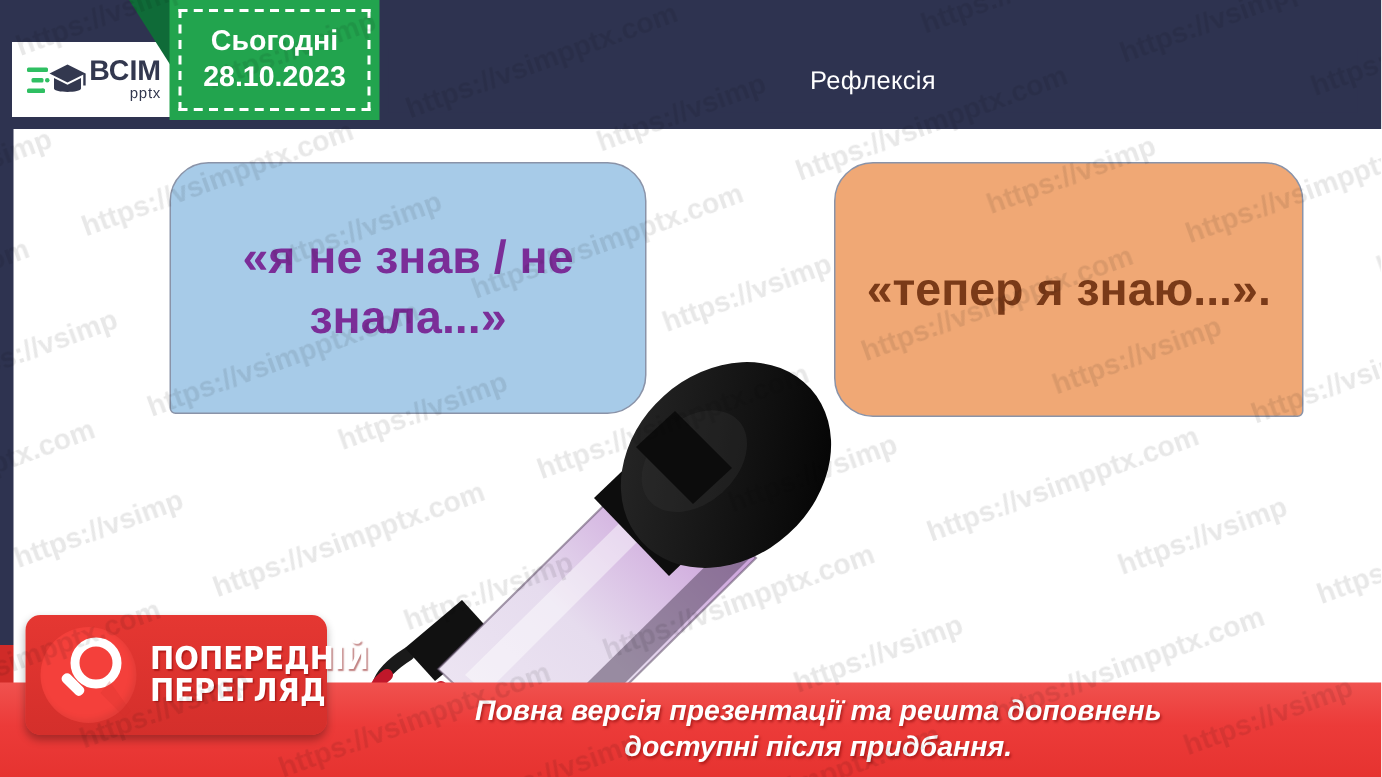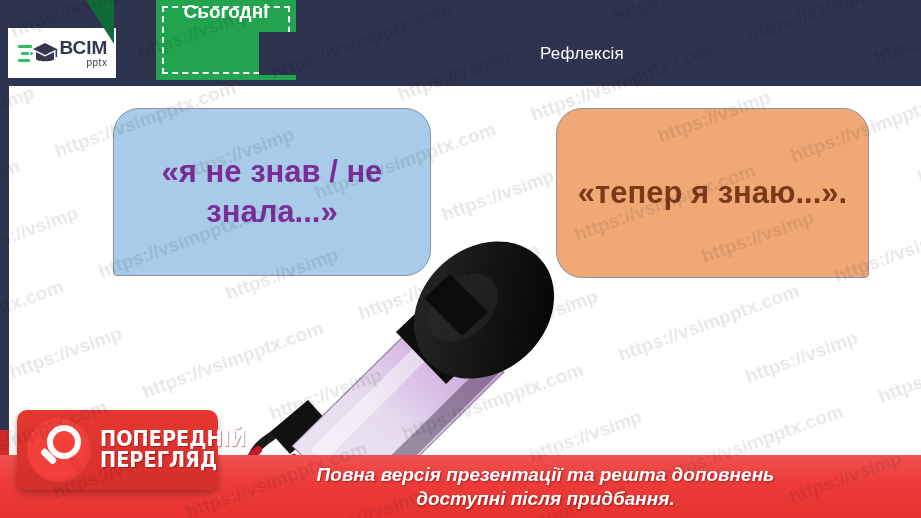--- a/index.html
+++ b/index.html
@@ -41,23 +41,22 @@
   
   .ribbon-fold{
     position:absolute;left:86px;top:0;width:0;height:0;
     border-left:28px solid transparent;
     border-top:44px solid #0f6b38;
   }
   
   .date-badge{
     position:absolute;left:113px;top:0px;width:140px;height:80px;
     background:#22a44e;
-    display:flex;flex-direction:row;justify-content:center;
+    display:flex;flex-direction:column;align-items:center;justify-content:center;
     box-sizing:border-box;
-    margin-left:43px;
   }
   .date-badge::after{
     content:"";position:absolute;left:6px;top:6px;right:6px;bottom:6px;
     border:2px dashed #ffffff;
     pointer-events:none;
   }
   .date-line{color:#ffffff;font-size:19px;font-weight:bold;line-height:1.25;position:relative;z-index:2;}
 
   
   .title-bar{
@@ -169,20 +168,21 @@
         <span class="logo-bcim">ВСІМ</span>
         <span class="logo-pptx">pptx</span>
       </div>
     </div>
   </div>
 
   <div class="ribbon-fold"></div>
 
   <div class="date-badge">
     <span class="date-line">Сьогодні</span>
+    <span class="date-line">28.10.2023</span>
   </div>
 
   <div class="title-bar">
     <span class="title-text">Рефлексія</span>
   </div>
 
   <div class="left-strip"></div>
   <div class="left-strip-low"></div>
 
   <div class="box box-blue">

